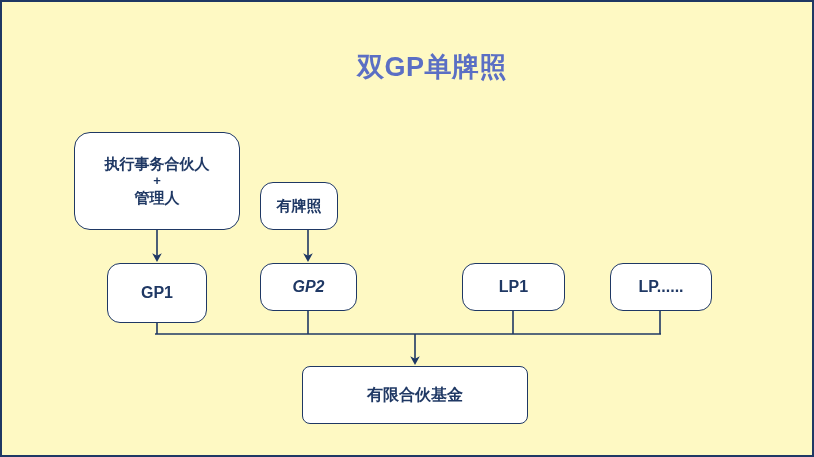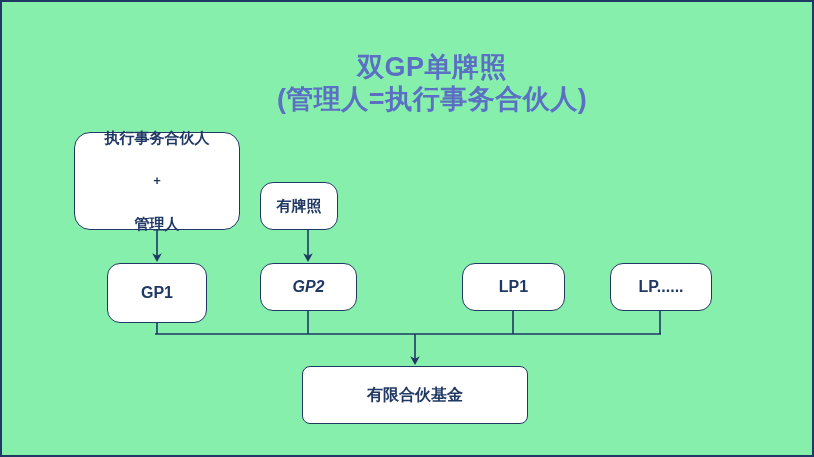--- a/index.html
+++ b/index.html
@@ -9,21 +9,21 @@
     background: #ffffff;
   }
   body {
     font-family: "Liberation Sans", "DejaVu Sans", sans-serif;
   }
 
   #canvas {
     position: relative;
     width: 814px;
     height: 457px;
-    background: #86efac;
+    background: #fef9c3;
     box-sizing: border-box;
     border: 2px solid #1F3864;
     overflow: hidden;
   }
 
   
   .title-block {
     position: absolute;
     left: 210px;
     top: 50px;
@@ -47,21 +47,20 @@
     border-radius: 13px;
     color: #1F3864;
     font-weight: bold;
     display: flex;
     flex-direction: column;
     align-items: center;
     justify-content: center;
     text-align: center;
     line-height: 1.35;
     user-select: none;
-    gap: 26px;
   }
 
   .node-role      { left: 72px;  top: 130px; width: 166px; height: 98px; font-size: 15px; border-radius: 16px; }
   .node-license   { left: 258px; top: 180px; width: 78px;  height: 48px; font-size: 15px; }
   .node-gp1       { left: 105px; top: 261px; width: 100px; height: 60px; font-size: 16px; }
   .node-gp2       { left: 258px; top: 261px; width: 97px;  height: 48px; font-size: 16px; font-style: italic; }
   .node-lp1       { left: 460px; top: 261px; width: 103px; height: 48px; font-size: 16px; }
   .node-lpn       { left: 608px; top: 261px; width: 102px; height: 48px; font-size: 16px; }
   .node-fund      { left: 300px; top: 364px; width: 226px; height: 58px; font-size: 16px; border-radius: 8px; }
 
@@ -77,21 +76,20 @@
     pointer-events: none;
   }
 </style>
 </head>
 <body>
 
 <div id="canvas">
 
   <div class="title-block">
     <span class="title-line">双GP单牌照</span>
-    <span class="title-line">(管理人=执行事务合伙人)</span>
   </div>
 
   <svg id="wires" viewBox="0 0 814 457" xmlns="http://www.w3.org/2000/svg">
     <defs>
       <marker id="arrowhead" markerWidth="8" markerHeight="8" refX="4.2" refY="3.4" orient="auto" markerUnits="strokeWidth">
         <path d="M0,0.4 L5.4,3.4 L0,6.4 L1.5,3.4 Z" fill="#1F3864"></path>
       </marker>
     </defs>
 
     <line x1="155" y1="228" x2="155" y2="258" stroke="#1F3864" stroke-width="1.6" marker-end="url(#arrowhead)"></line>

